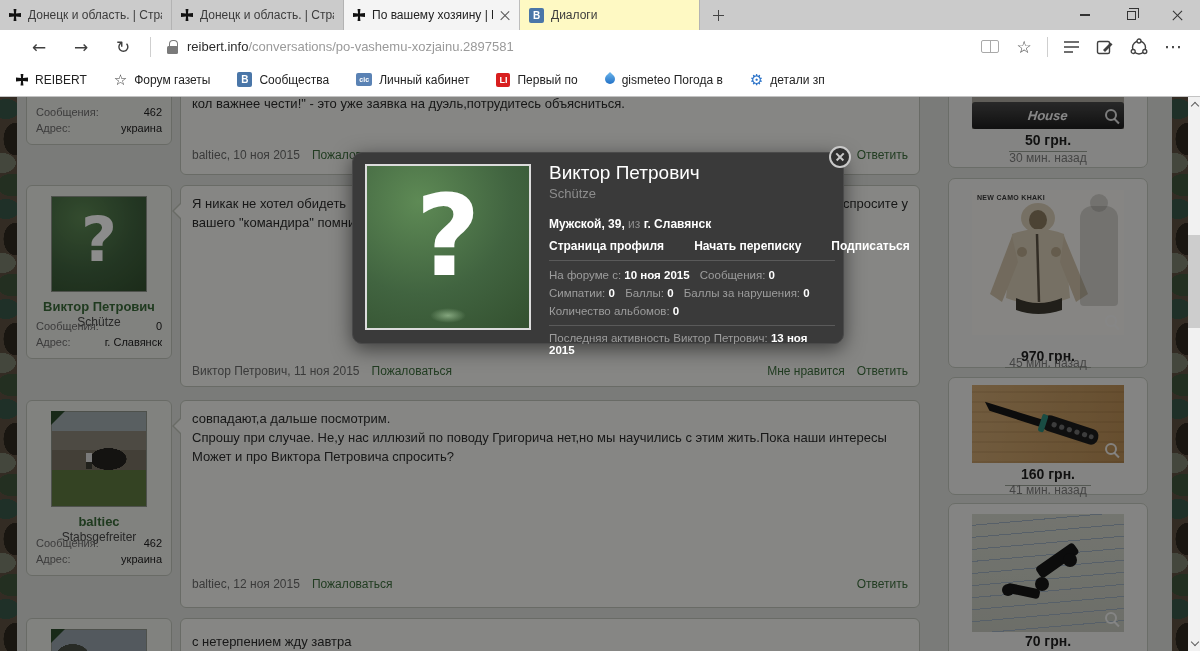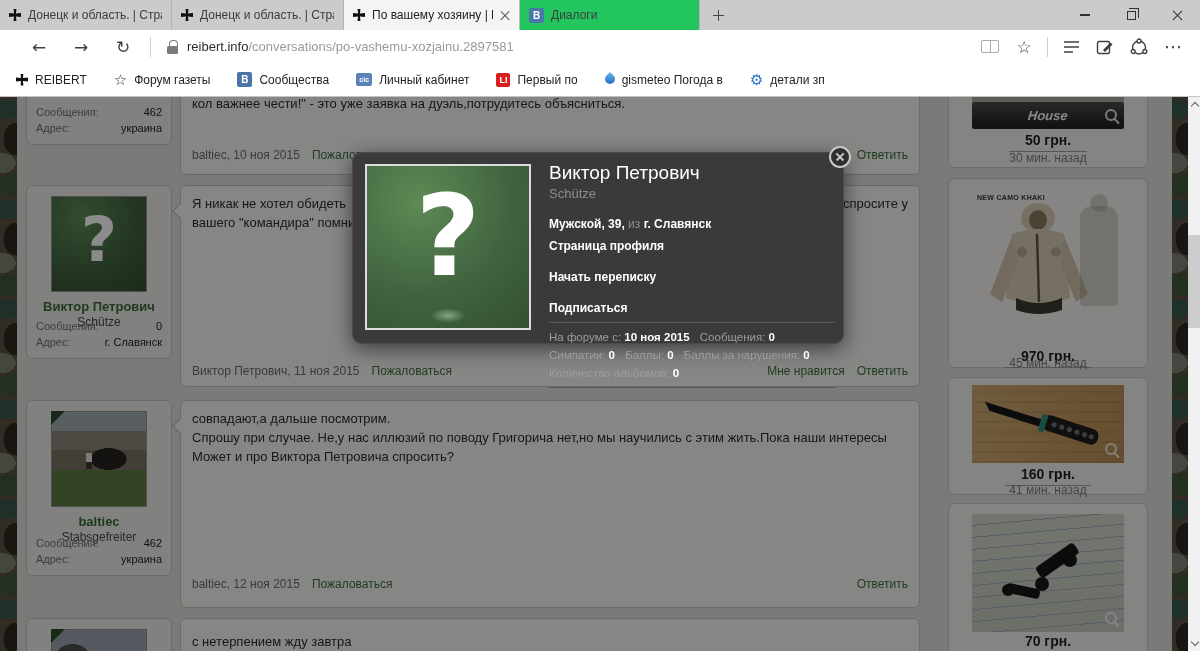--- a/index.html
+++ b/index.html
@@ -5,21 +5,21 @@
   * { margin:0; padding:0; box-sizing:border-box; }
   body { font-family:"Liberation Sans",sans-serif; background:#888; }
   .screen { position:relative; width:1200px; height:651px; background:#fff; overflow:hidden; }
 
   
   .tabbar { height:30px; background:#cbcbcb; display:flex; align-items:stretch; }
   .tab { width:172px; display:flex; align-items:center; gap:7px; padding:0 9px;
          font-size:12px; color:#3c3c3c; border-right:1px solid #b3b3b3; cursor:default; }
   .tab .ttl { white-space:nowrap; overflow:hidden; flex:1; }
   .tab.active { width:176px; background:#f4f4f4; border-right:1px solid #bdbdbd; color:#222; }
-  .tab.dark { width:180px; background:#22c55e; }
+  .tab.dark { width:180px; background:#fef9c3; }
   .cross { display:inline-block; width:12px; height:12px; background:#111; flex:0 0 auto;
            clip-path:polygon(38% 0,62% 0,58% 38%,100% 34%,100% 66%,58% 62%,62% 100%,38% 100%,42% 62%,0 66%,0 34%,42% 38%); }
   .vkicon { display:inline-block; width:15px; height:15px; background:#4a76a8; border-radius:2px;
             color:#fff; font-size:10px; font-weight:bold; text-align:center; line-height:15px; flex:0 0 auto; }
   .vkicon::before { content:"В"; }
   .xmark { position:relative; width:10px; height:10px; flex:0 0 auto; }
   .xmark::before, .xmark::after { content:""; position:absolute; left:-1px; top:4.5px; width:12px; height:1.3px; background:#555; }
   .xmark::before { transform:rotate(45deg); } .xmark::after { transform:rotate(-45deg); }
   .newtab { width:36px; display:flex; align-items:center; justify-content:center; }
   .plus { position:relative; width:11px; height:11px; }
@@ -164,21 +164,21 @@
            font-family:"DejaVu Sans",sans-serif; font-weight:bold; font-size:112px; color:#fff; padding-bottom:22px; }
   .q-ref { position:absolute; left:50%; bottom:5px; transform:translateX(-50%);
            width:36px; height:15px; border-radius:50%;
            background:radial-gradient(rgba(190,225,180,.55), transparent 70%); }
   .mc-body { position:absolute; left:196px; top:9px; width:286px; }
   .mc-name { font-size:19px; }
   .mc-rank { font-size:13px; color:#8d8d8d; margin:2px 0 3px; }
   .mc-info { font-size:12px; font-weight:bold;margin-top:16px; }
   .mc-info .from { color:#8f8f8f; font-weight:normal; }
   .mc-links { margin-top:8px; padding-bottom:7px; border-bottom:1px solid #5a5a5a;
-              display:flex; gap:17px; font-size:12px; font-weight:bold; white-space:nowrap;flex-direction:column; }
+              display:flex; gap:30px; font-size:12px; font-weight:bold; white-space:nowrap; }
   .mc-links span { cursor:pointer; }
   .mc-stats { margin-top:6px; font-size:11.5px; line-height:1.55; color:#9d9d9d; }
   .mc-stats .pair { margin-right:7px; }
   .mc-stats b { color:#fff; }
   .mc-sep { border-top:1px solid #5a5a5a; margin:5px 0 6px; }
   .mc-last { font-size:11.5px; color:#9d9d9d; }
   .mc-last b { color:#fff; }
   .mcard-close { position:absolute; top:-7px; right:-8px; width:22px; height:22px; border-radius:50%;
                  background:#2f2f2f; border:2px solid #c9c9c9; z-index:51; }
   .mcard-close::before, .mcard-close::after { content:""; position:absolute; left:4px; top:8px;
@@ -501,20 +501,23 @@
         </div>
         <div class="mc-stats">
           <span class="pair"><span>На форуме с:</span> <b>10 ноя 2015</b></span>
           <span class="pair"><span>Сообщения:</span> <b>0</b></span>
           <span class="pair"><span>Симпатии:</span> <b>0</b></span>
           <span class="pair"><span>Баллы:</span> <b>0</b></span>
           <span class="pair"><span>Баллы за нарушения:</span> <b>0</b></span>
           <span class="pair"><span>Количество альбомов:</span> <b>0</b></span>
         </div>
         <div class="mc-sep"></div>
+        <div class="mc-last">
+          <span>Последняя активность Виктор Петрович:</span> <b>13 ноя 2015</b>
+        </div>
       </div>
       <div class="mcard-close"></div>
     </div>
 
     <div class="sbar">
       <div class="sb-arrow sb-up"></div>
       <div class="sb-thumb"></div>
       <div class="sb-arrow sb-dn"></div>
     </div>
   </div>

